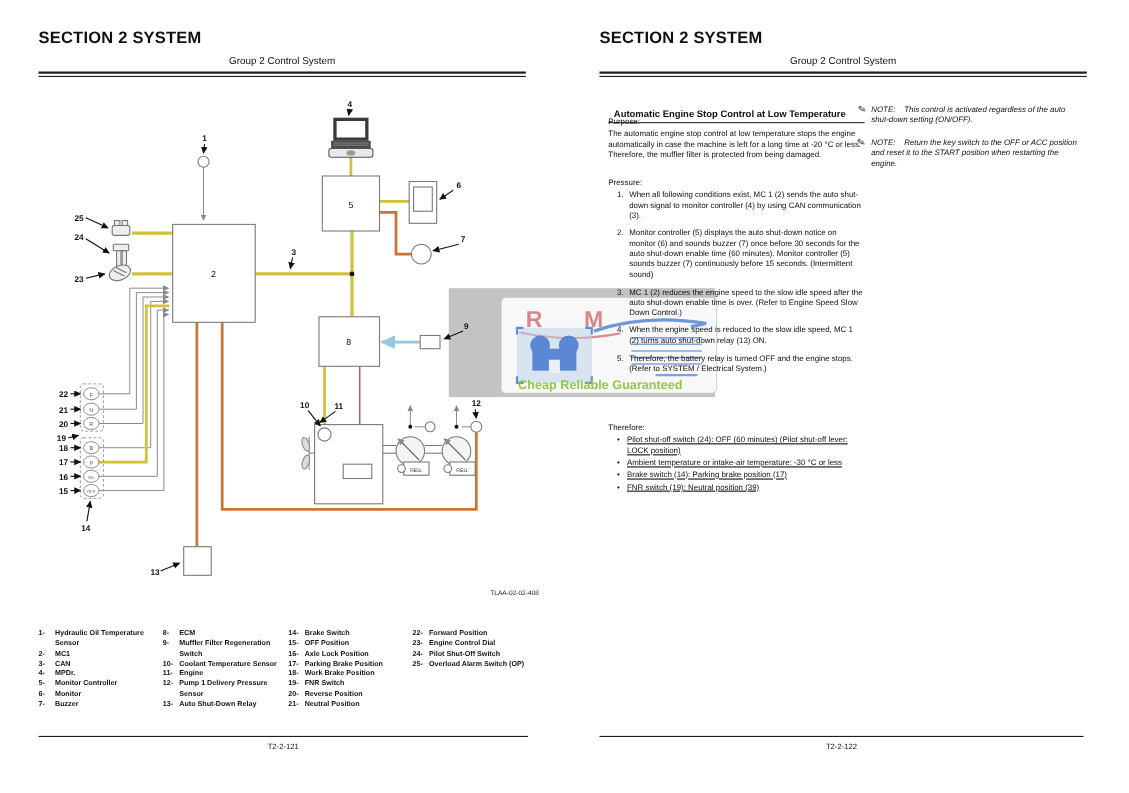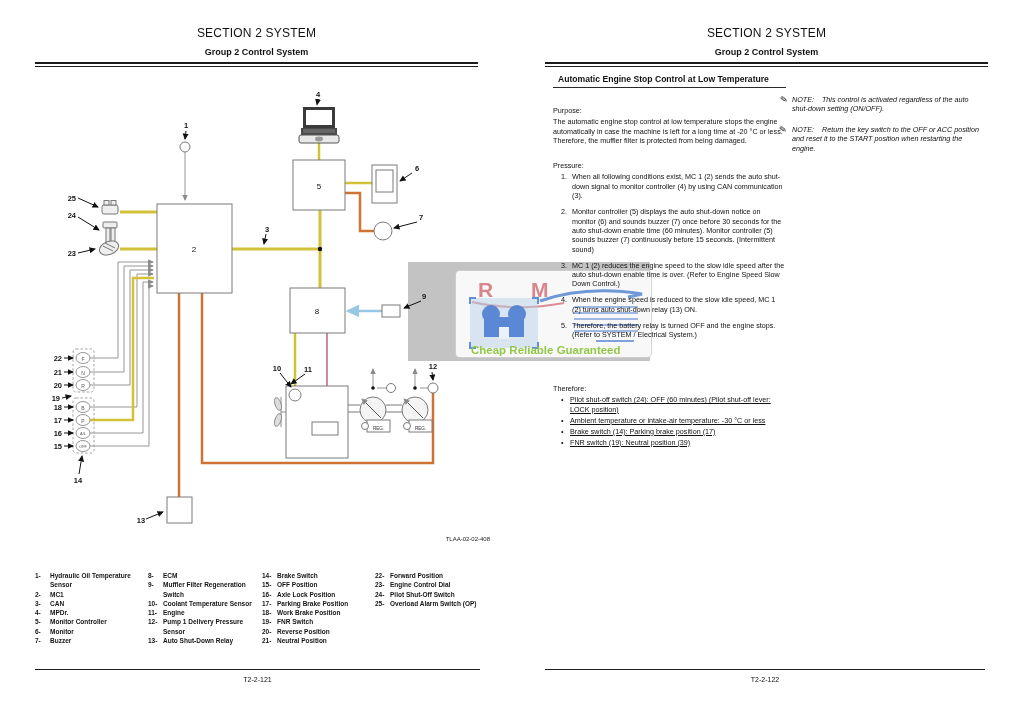--- a/index.html
+++ b/index.html
@@ -1,28 +1,28 @@
 <!DOCTYPE html>
 <html><head>
 <meta charset="utf-8">
 <style>
   html,body{margin:0;padding:0;}
   body{width:1026px;height:721px;background:#ffffff;position:relative;overflow:hidden;
        font-family:"Liberation Sans",sans-serif;color:#111;}
   .abs{position:absolute;}
 
   
-  .hdr-title{font-weight:normal;font-size:12px;letter-spacing:.2px;text-align:center;}
-  .hdr-sub{font-weight:bold;font-size:9px;text-align:center;}
+  .hdr-title{font-weight:bold;font-size:15px;letter-spacing:.2px;}
+  .hdr-sub{font-weight:normal;font-size:9px;text-align:center;}
   .hdr-rule{border-top:2px solid #1c1c1c;border-bottom:1px solid #1c1c1c;height:2px;}
   .ftr-rule{border-top:1.5px solid #1c1c1c;height:0;}
   .ftr-text{font-size:7px;text-align:center;color:#111;}
 
   
-  .sec-title{font-weight:bold;font-size:8.6px;}
+  .sec-title{font-weight:bold;font-size:8.6px;margin-top:24px;}
   .sec-underline{border-top:1px solid #2a2a2a;height:0;}
   .body-col{width:233px;font-size:7.2px;line-height:9.4px;margin-top:11px;}
   .lbl{margin-bottom:2px;}
   .para{margin-bottom:9px;}
   .oli{display:flex;margin:0 0 6.5px 8px;}
   .on{width:11px;flex:none;}
   .ot{flex:1;}
   .cli{display:flex;margin:0 0 1.5px 8px;}
   .cb{width:9px;flex:none;text-align:left;}
   .ct{flex:1;text-decoration:underline;}

